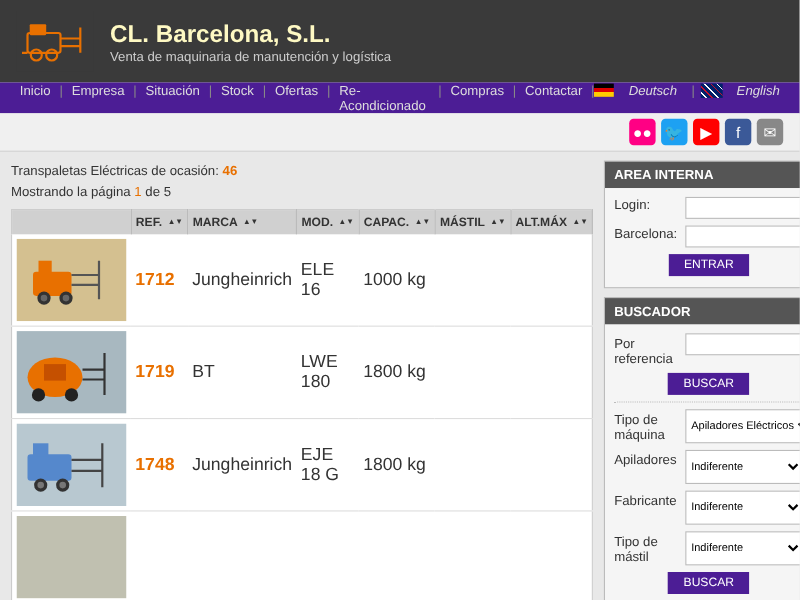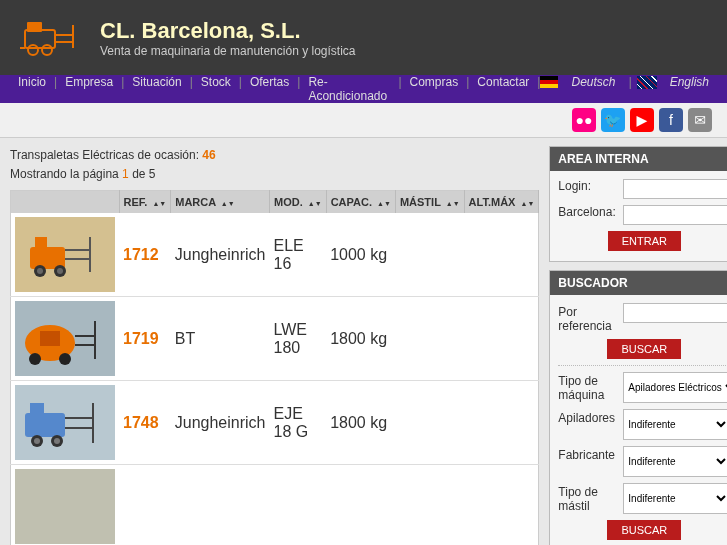--- a/index.html
+++ b/index.html
@@ -52,21 +52,21 @@
     
     .right-col { width: 190px; flex-shrink: 0; }
 
     .panel { border: 1px solid #bbb; margin-bottom: 8px; }
     .panel-header { background: #555; color: #fff; font-size: 12px; font-weight: bold; padding: 5px 8px; }
     .panel-body { background: #f5f5f5; padding: 8px; }
 
     .form-row { display: flex; margin-bottom: 6px; font-size: 12px; color: #333; }
     .form-label { width: 65px; flex-shrink: 0; }
     .form-input { flex: 1; height: 20px; border: 1px solid #bbb; padding: 2px 4px; font-size: 11px; background: #fff; }
-    .form-btn { display: block; margin: 6px auto 2px; background: #b91c1c; color: #fff; border: none; padding: 4px 14px; font-size: 11px; cursor: pointer; }
+    .form-btn { display: block; margin: 6px auto 2px; background: #4c1d95; color: #fff; border: none; padding: 4px 14px; font-size: 11px; cursor: pointer; }
 
     .search-row { display: flex; align-items: flex-start; margin-bottom: 6px; font-size: 12px; color: #333; }
     .search-label { width: 65px; flex-shrink: 0; padding-top: 2px; }
     .search-input { flex: 1; height: 20px; border: 1px solid #bbb; padding: 2px 4px; font-size: 11px; }
 
     .filter-row { display: flex; align-items: flex-start; margin-bottom: 6px; font-size: 12px; color: #333; }
     .filter-label { width: 65px; flex-shrink: 0; padding-top: 2px; }
     .filter-select { flex: 1; height: 31px; border: 1px solid #bbb; font-size: 10px; background: #fff; }
 
     .dotted-sep { border: none; border-top: 1px dotted #bbb; margin: 6px 0; }

